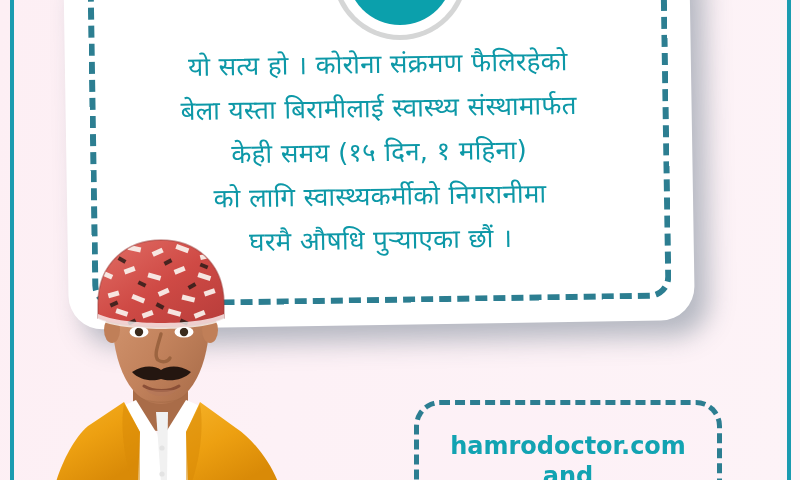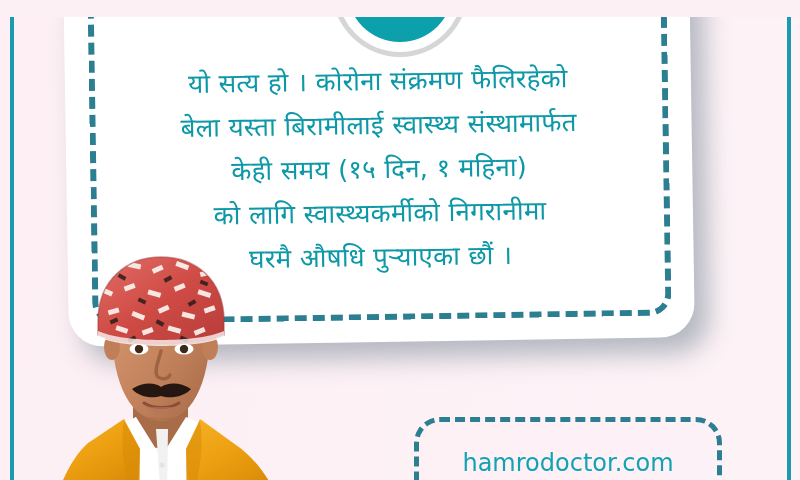--- a/index.html
+++ b/index.html
@@ -15,21 +15,20 @@
     background: #fdf0f5;
     position: relative;
   }
 
   
   .poster {
     position: absolute;
     inset: 0;
     background: linear-gradient(100deg, #fdeff4 0%, #fdf1f6 40%, #fdf3f7 100%);
     overflow: hidden;
-    margin-top: 17px;
   }
 
   
   .edge-rule {
     position: absolute;
     top: -10px;
     bottom: -10px;
     width: 4px;
     background: #1b9bb0;
   }
@@ -124,21 +123,21 @@
     border: 5px dashed #2c7e91;
     border-radius: 26px;
     z-index: 6;
     background: rgba(253,241,246,0.35);
     text-align: center;
     padding-top: 26px;
   }
   .site-name {
     color: #12a3b2;
     font-size: 24px;
-    font-weight: normal;
+    font-weight: bold;
     line-height: 30px;
   }
   .site-and {
     color: #12a3b2;
     font-size: 24px;
     font-weight: bold;
     line-height: 30px;
   }
 </style>
 </head>

